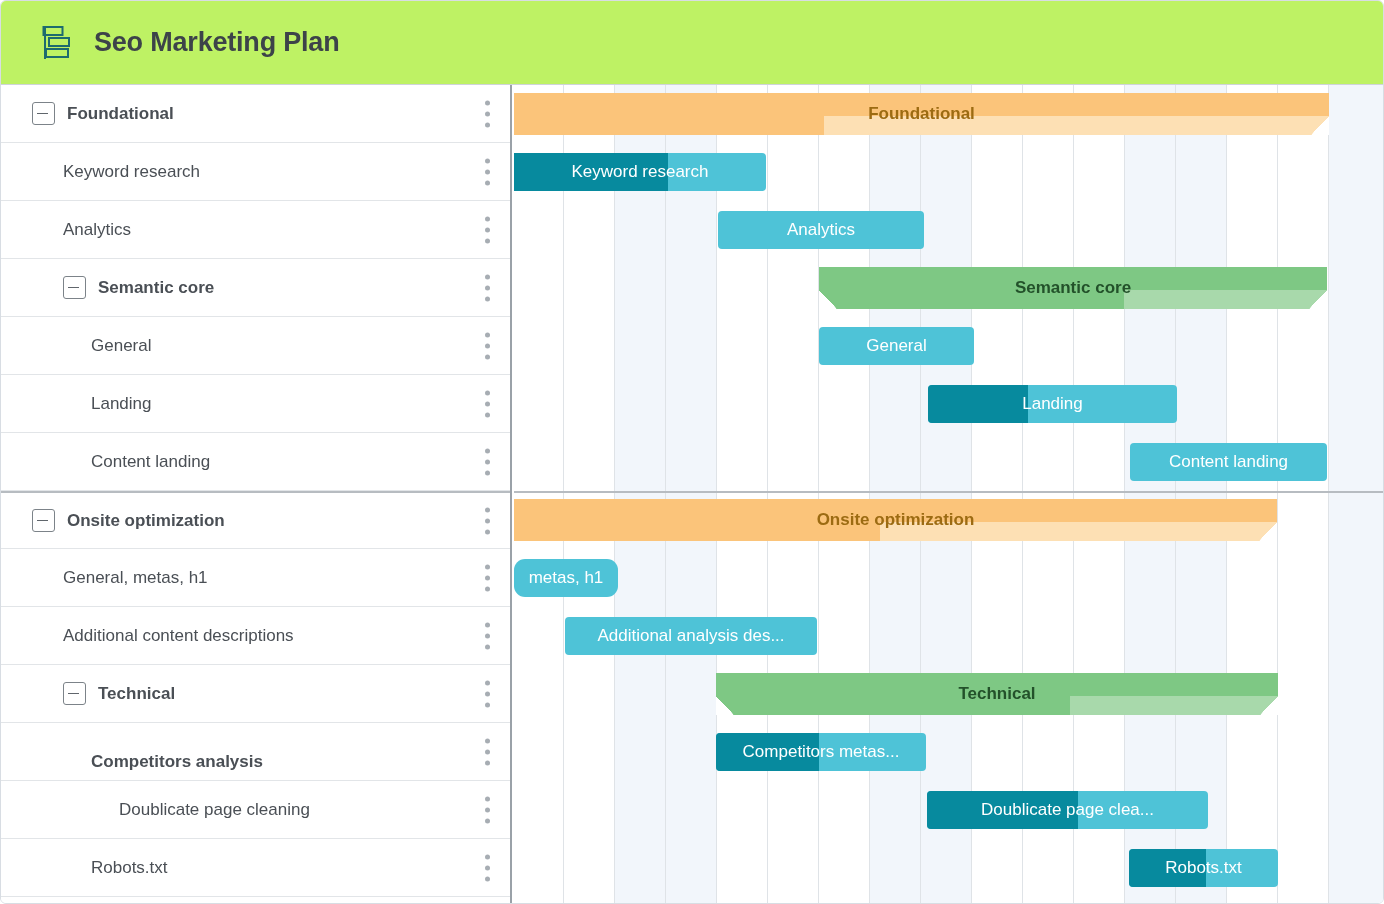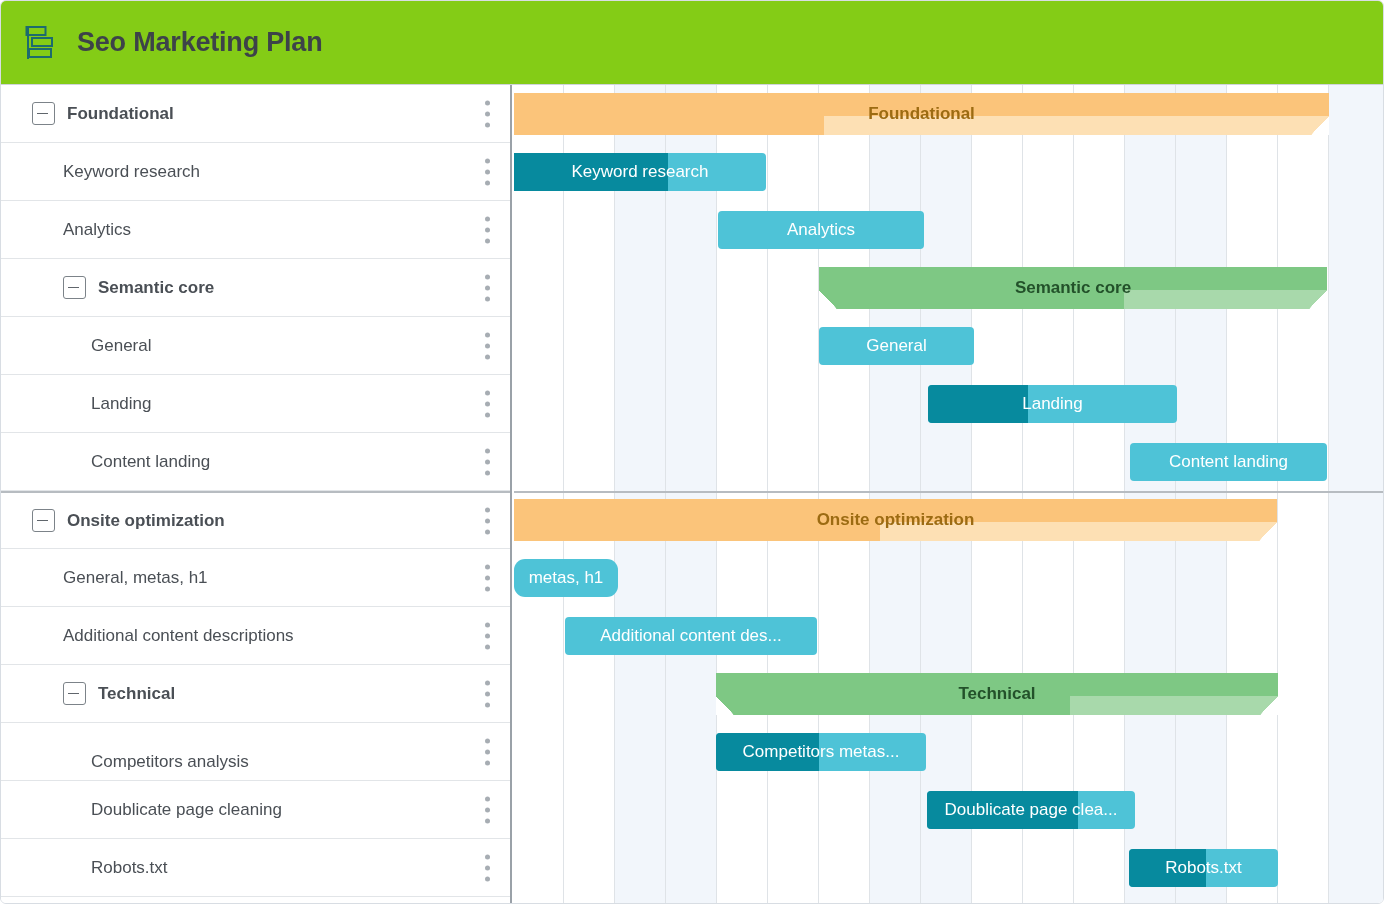--- a/index.html
+++ b/index.html
@@ -17,22 +17,22 @@
     border: 1px solid #d8dde3;
     border-radius: 6px;
     overflow: hidden;
   }
 
   
   .header {
     position: absolute; left: 0; top: 0;
     width: 1384px; height: 84px;
     display: flex; align-items: center;
-    padding-left: 24px;
-    background: #84cc16;
+    padding-left: 41px;
+    background: #bef264;
     border-bottom: 1px solid #cfd4d9;
   }
   .gantt-icon { width: 34px; height: 36px; flex: 0 0 auto; }
   .title {
     margin-left: 18px;
     font-size: 27px;
     font-weight: bold;
     color: #3d4349;
     letter-spacing: -0.2px;
     white-space: nowrap;
@@ -305,30 +305,30 @@
               <span class="row-label" style="font-weight: bold;">Technical</span>
             </div>
             <span class="kebab">
               <i></i>
               <i></i>
               <i></i>
             </span>
           </div>
           <div class="row level2" style="top: 638px;">
             <div class="indent2" style="display: flex; align-items: center; flex: 1 1 auto; min-width: 0px;">
-              <span class="row-label" style="font-weight: normal; margin-top: 20px;">Competitors analysis</span>
+              <span class="row-label" style="font-weight: bold; margin-top: 20px;">Competitors analysis</span>
             </div>
             <span class="kebab">
               <i></i>
               <i></i>
               <i></i>
             </span>
           </div>
           <div class="row level2" style="top: 696px;">
-            <div class="indent2" style="display: flex; align-items: flex-end; flex: 1 1 auto; min-width: 0px;">
+            <div class="indent2" style="display: flex; align-items: flex-end; flex: 1 1 auto; min-width: 0px; margin-left: 28px;">
               <span class="row-label" style="font-weight: normal;">Doublicate page cleaning</span>
             </div>
             <span class="kebab">
               <i></i>
               <i></i>
               <i></i>
             </span>
           </div>
           <div class="row level2" style="top: 754px;">
             <div class="indent2" style="display: flex; align-items: center; flex: 1 1 auto; min-width: 0px;">
@@ -422,35 +422,35 @@
             <div class="sb-prog" style="width: 366.24px;"></div>
             <div class="cap right" style="background: linear-gradient(to right bottom, transparent 50%, rgb(255, 255, 255) 50.5%);"></div>
             <div class="sb-text">Onsite optimization</div>
           </div>
           <div class="bar task clip-left" style="left: 0px; width: 104px; top: 474px; border-radius: 11px;">
             <div class="fill" style="width: 0px;"></div>
             <span class="bar-text">metas, h1</span>
           </div>
           <div class="bar task" style="left: 51px; width: 252px; top: 532px;">
             <div class="fill" style="width: 0px;"></div>
-            <span class="bar-text">Additional content des...</span>
+            <span class="bar-text">Additional analysis des...</span>
           </div>
           <div class="summary-bar green" style="left: 202px; width: 562px; top: 588px;">
             <div class="sb-top"></div>
             <div class="sb-bot"></div>
             <div class="sb-prog" style="width: 354.06px;"></div>
             <div class="cap left" style="background: linear-gradient(to left bottom, transparent 50%, rgb(255, 255, 255) 50.5%);"></div>
             <div class="cap right" style="background: linear-gradient(to right bottom, transparent 50%, rgb(255, 255, 255) 50.5%);"></div>
             <div class="sb-text">Technical</div>
           </div>
           <div class="bar task" style="left: 202px; width: 210px; top: 648px;">
             <div class="fill" style="width: 102.9px;"></div>
             <span class="bar-text">Competitors metas...</span>
           </div>
-          <div class="bar task" style="left: 413px; width: 208px; top: 706px;">
+          <div class="bar task" style="left: 413px; width: 281px; top: 706px;">
             <div class="fill" style="width: 150.6px;"></div>
             <span class="bar-text">Doublicate page clea...</span>
           </div>
           <div class="bar task" style="left: 615px; width: 149px; top: 764px;">
             <div class="fill" style="width: 77.48px;"></div>
             <span class="bar-text">Robots.txt</span>
           </div>
         </div>
     </div>
 

